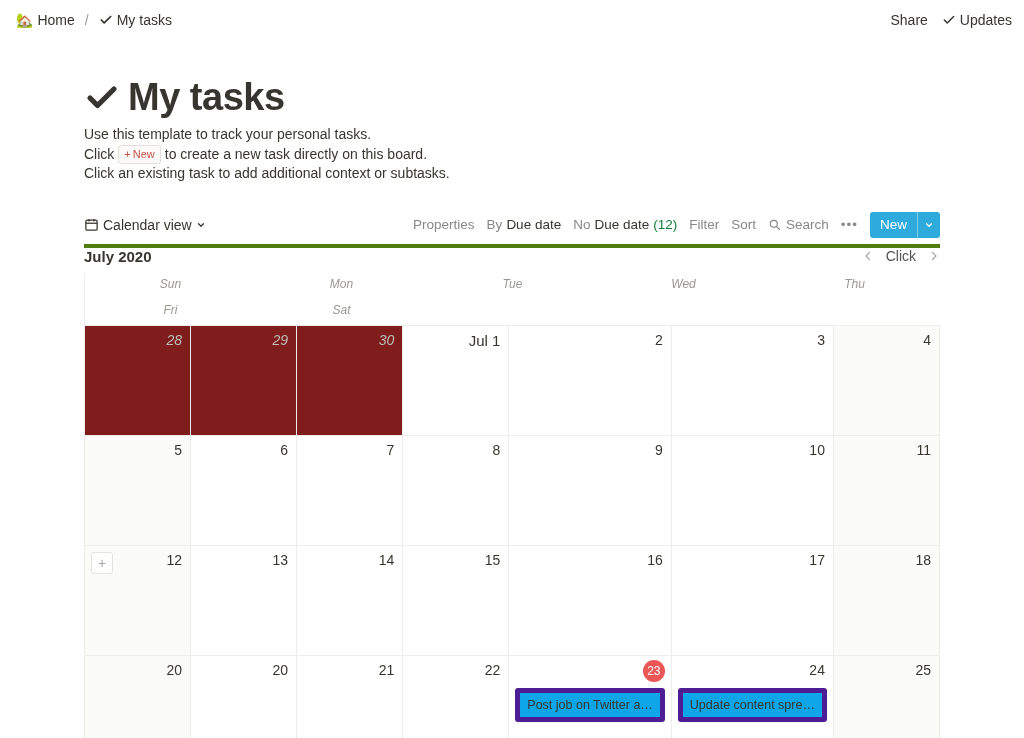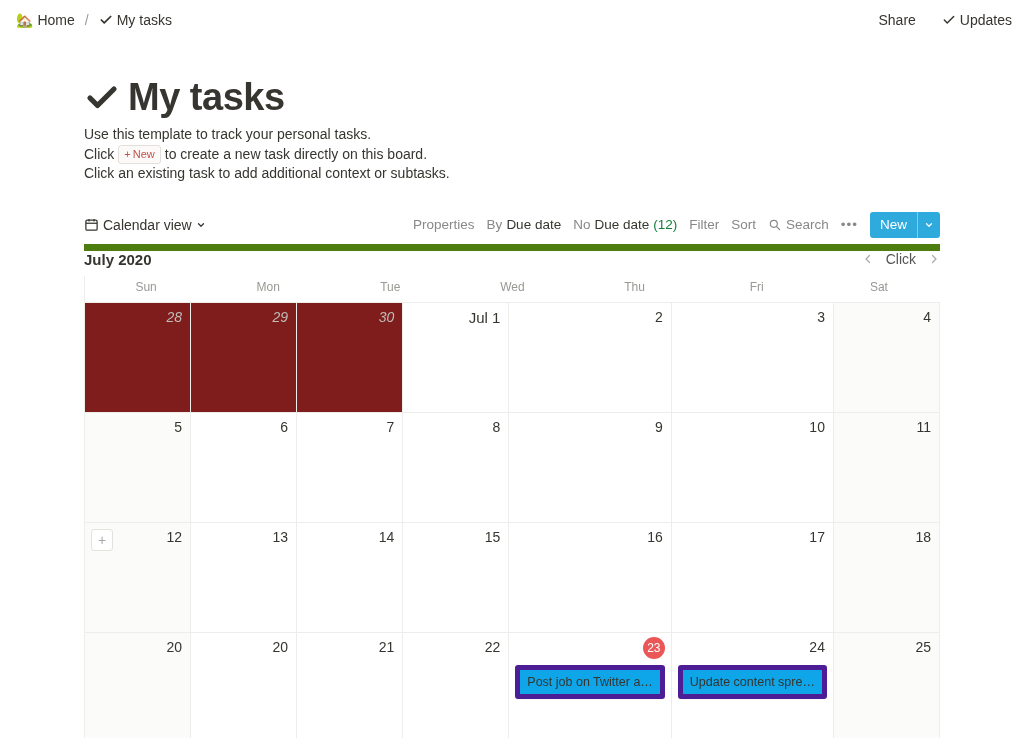--- a/index.html
+++ b/index.html
@@ -39,21 +39,20 @@
       display: flex;
       align-items: center;
       gap: 14px;
     }
     .topbar-right-item {
       display: flex;
       align-items: center;
       gap: 4px;
       cursor: pointer;
       color: #37352f;
-      margin-left: 12px;
     }
 
     
     .page {
       padding: 0 84px;
     }
 
     
     .title-row {
       display: flex;
@@ -93,21 +92,21 @@
       font-size: 11px;
       color: #c45249;
     }
 
     
     .toolbar {
       display: flex;
       justify-content: space-between;
       align-items: center;
       margin-top: 28px;
-      border-bottom: 7px solid #4d7c0f;
+      border-bottom: 4px solid #4d7c0f;
       padding-bottom: 6px;
     }
     .toolbar-left {
       display: flex;
       align-items: center;
       gap: 6px;
       font-weight: 500;
     }
     .toolbar-right {
       display: flex;
@@ -161,21 +160,22 @@
       color: #555;
     }
     .chev { cursor: pointer; color: #aaa; font-size: 14px; }
 
     
     .cal {
       border-left: 1px solid #ededec;
     }
     .cal-headrow {
       display: grid;
-      grid-template-columns: repeat(7, 1fr);
+      grid-template-columns: repeat(5, 1fr);
+      font-style: italic;
     }
     .cal-head {
       text-align: center;
       font-size: 12px;
       color: #9a9893;
       padding: 4px 0 8px;
     }
     .cal-body {
       display: grid;
       grid-template-columns: repeat(7, 1fr);

